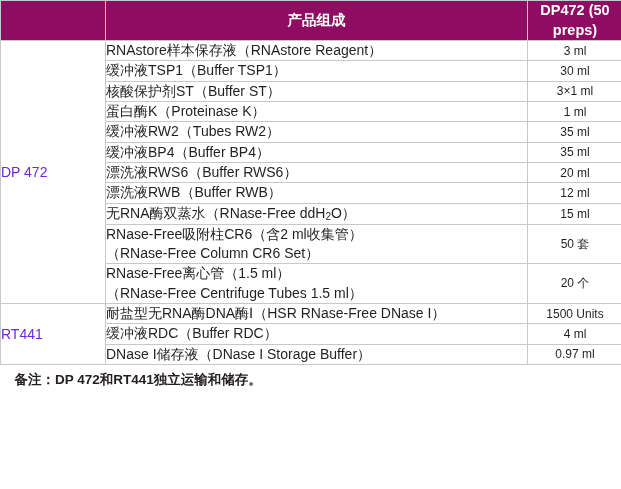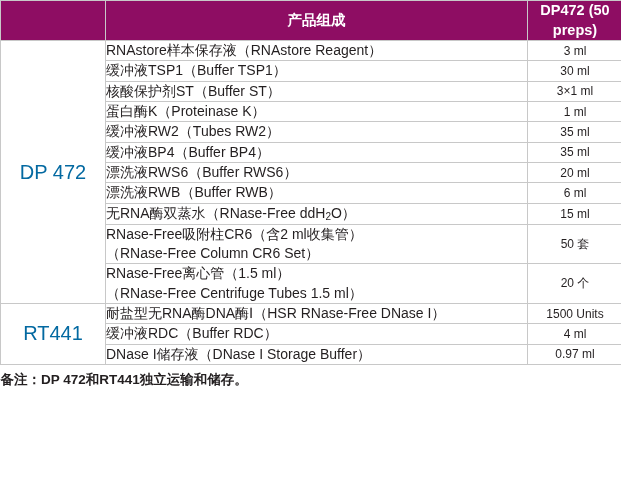--- a/index.html
+++ b/index.html
@@ -37,24 +37,24 @@
   th.col-kit {
     width: 104px;
   }
   th.col-name {
     width: 421px;
   }
   th.col-qty {
     width: 94px;
   }
   td.kit-cell {
-    text-align: center;
+    text-align: left;
     vertical-align: middle;
-    font-size: 20px;
-    color: #0369a1;
+    font-size: 14px;
+    color: #6d28d9;
     border-left: none;
   }
   td.name-cell {
     text-align: left;
     vertical-align: middle;
     font-size: 14px;
     padding: 5px 6px;
     line-height: 1.38;
   }
   td.qty-cell {
@@ -66,21 +66,21 @@
   .sub {
     font-size: 0.72em;
     vertical-align: -0.22em;
   }
   .two-line .l1,
   .two-line .l2 {
     display: block;
   }
   #note-row td {
     border: none;
-    padding: 6px 2px 4px 0;
+    padding: 6px 2px 4px 14px;
     font-size: 13.5px;
     font-weight: bold;
     text-align: left;
     color: #231f20;
   }
 </style>
 </head>
 <body>
 
 <table id="product-table">
@@ -119,21 +119,21 @@
     <tr>
       <td class="name-cell">缓冲液BP4（Buffer BP4）</td>
       <td class="qty-cell">35 ml</td>
     </tr>
     <tr>
       <td class="name-cell">漂洗液RWS6（Buffer RWS6）</td>
       <td class="qty-cell">20 ml</td>
     </tr>
     <tr>
       <td class="name-cell">漂洗液RWB（Buffer RWB）</td>
-      <td class="qty-cell">6 ml</td>
+      <td class="qty-cell">12 ml</td>
     </tr>
     <tr>
       <td class="name-cell"><span>无RNA酶双蒸水（RNase-Free ddH</span><span class="sub">2</span><span>O）</span></td>
       <td class="qty-cell">15 ml</td>
     </tr>
     <tr>
       <td class="name-cell two-line">
         <span class="l1">RNase-Free吸附柱CR6（含2 ml收集管）</span>
         <span class="l2">（RNase-Free Column CR6 Set）</span>
       </td>

